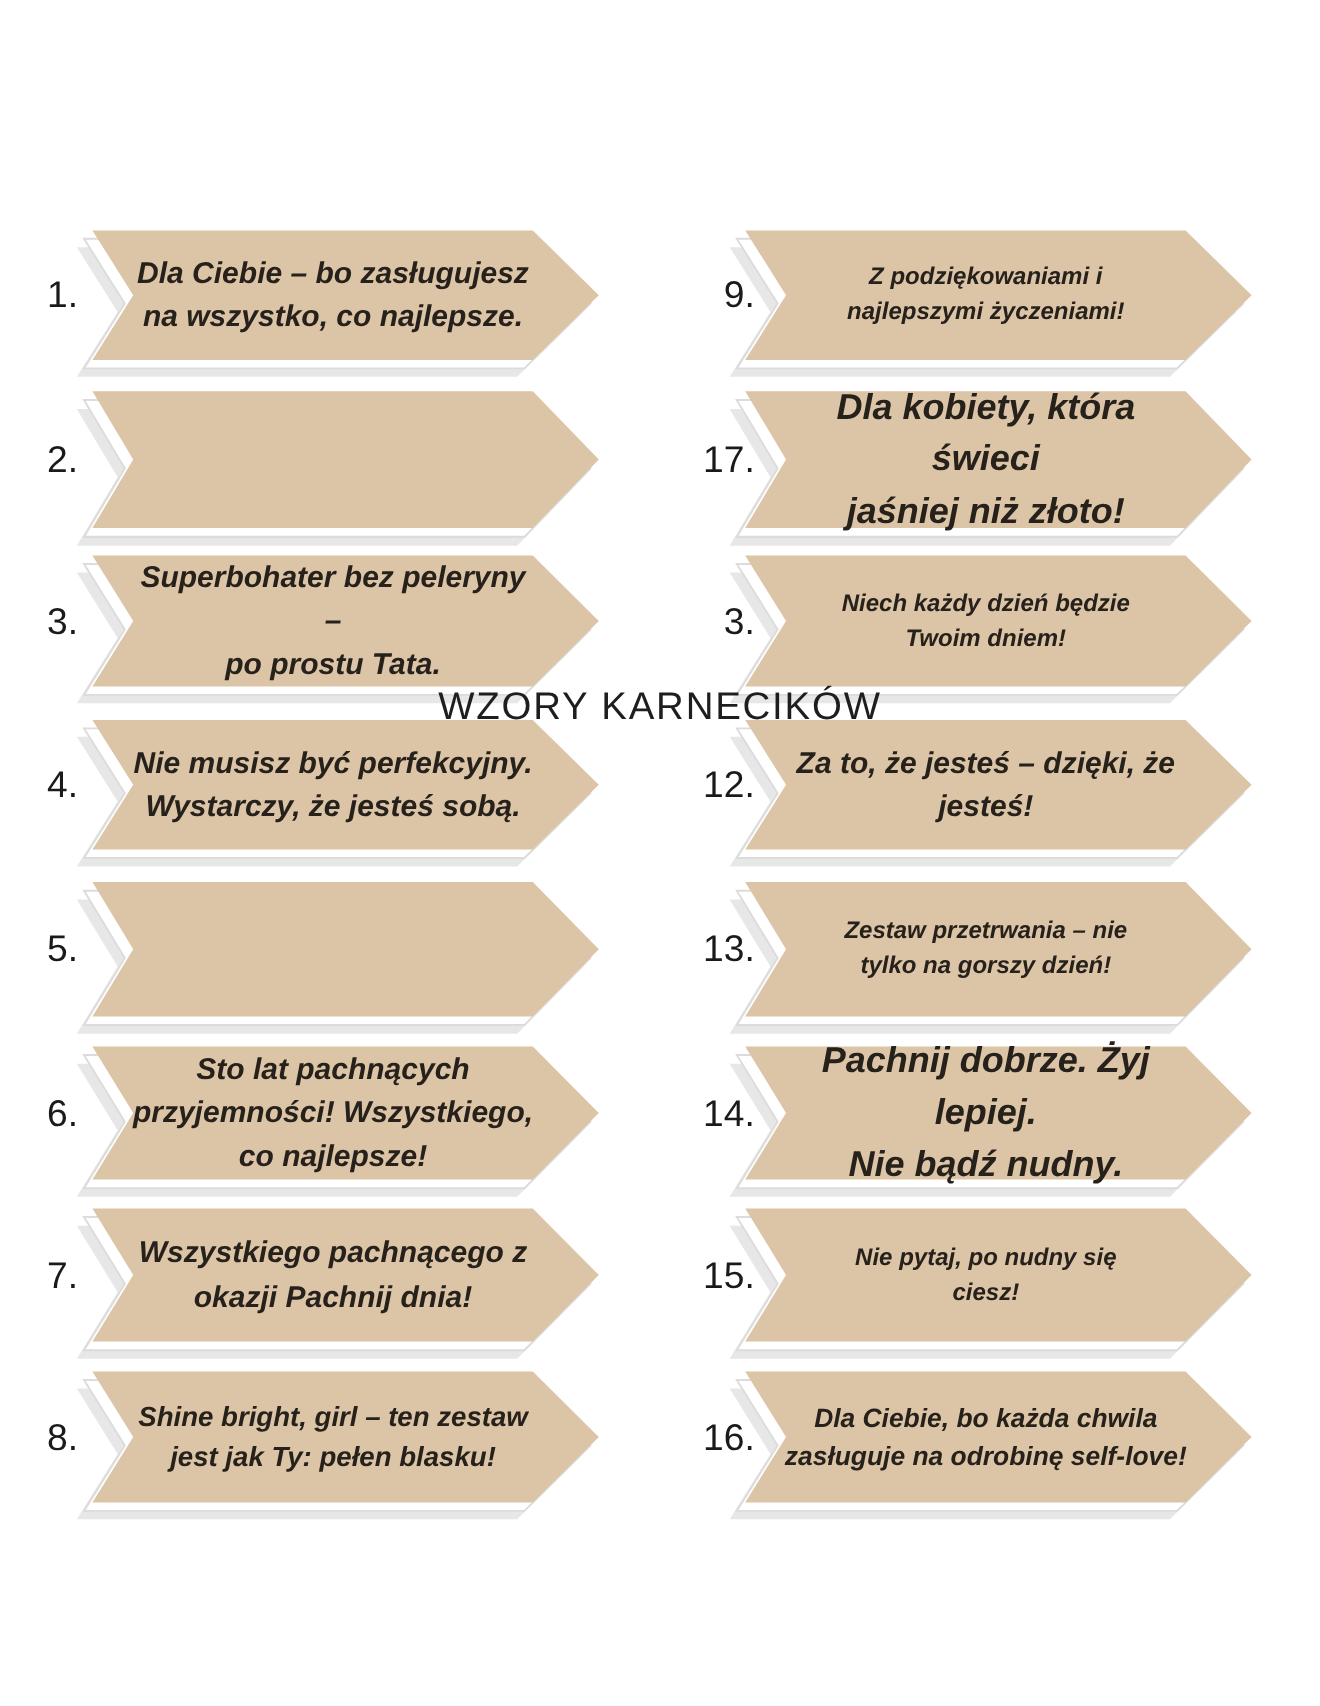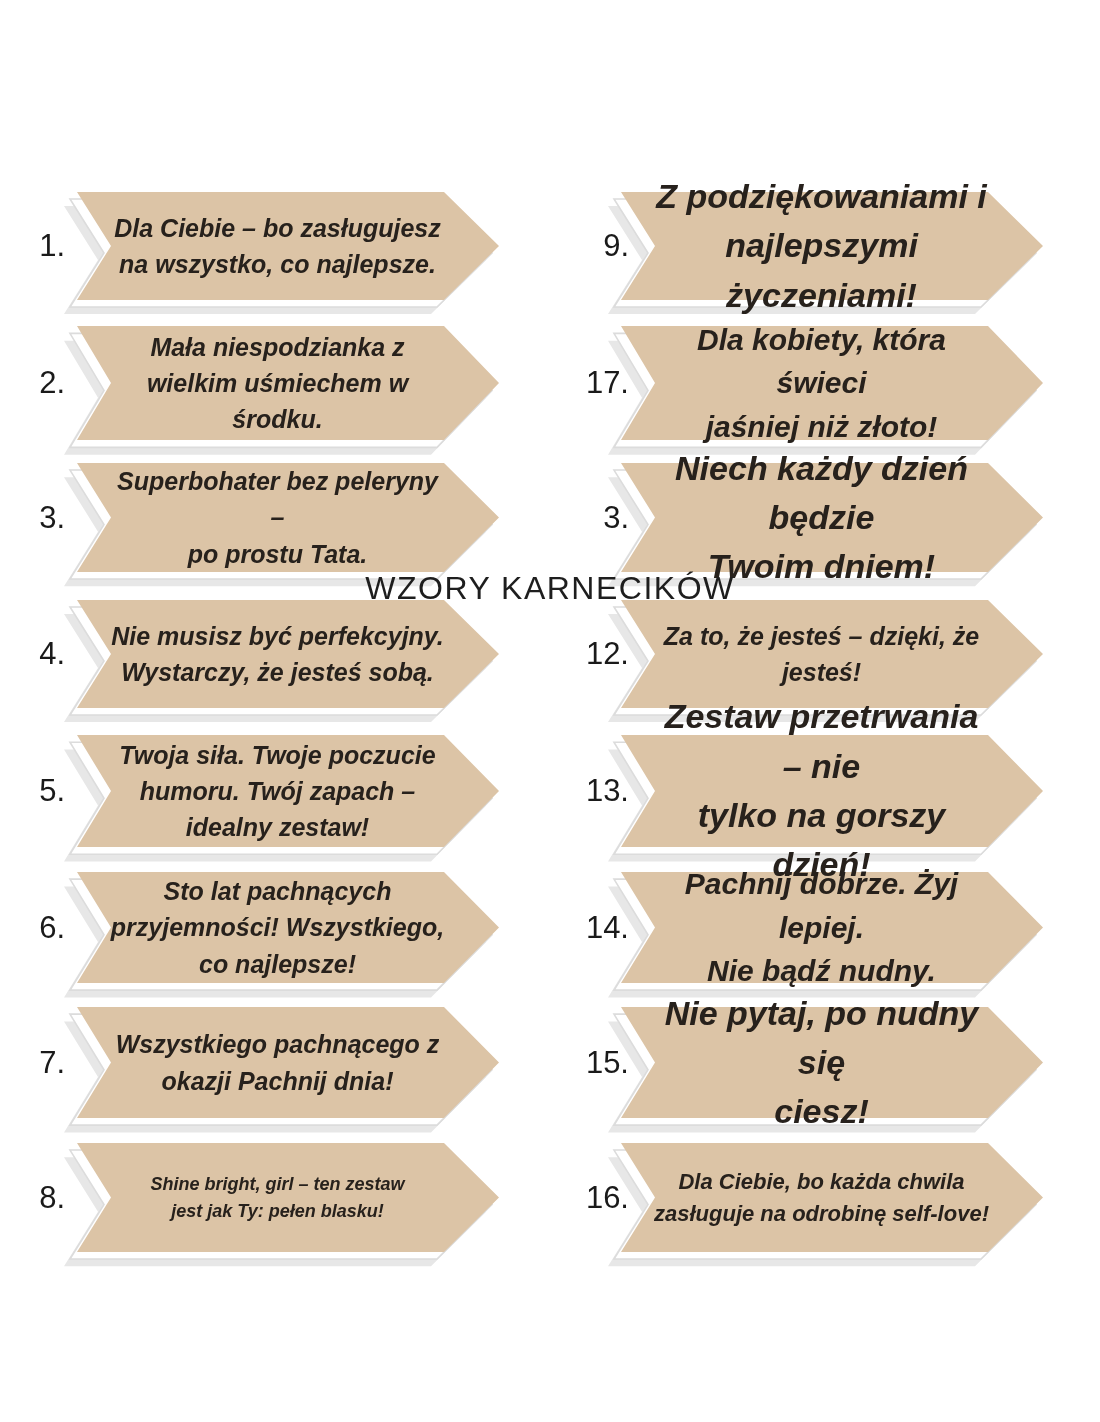--- a/index.html
+++ b/index.html
@@ -38,24 +38,24 @@
   .col-left .num{left:-56px;width:58px;}
   .col-right .num{left:-56px;width:78px;}
   .txt{
     position:absolute;left:44px;right:52px;top:0;height:100%;
     display:flex;align-items:center;justify-content:center;
     text-align:center;white-space:pre-line;
     font-family:Liberation Sans, sans-serif;font-style:italic;font-weight:700;
     color:#27211c;line-height:1.45;z-index:3;
   }
   .fs22 .txt{font-size:22px;}
-  .fs23 .txt{font-size:18px;}
+  .fs23 .txt{font-size:23px;}
   .fs25 .txt{font-size:25px;}
   .fs26 .txt{font-size:30px;}
-  .fs27 .txt{font-size:34px;}
+  .fs27 .txt{font-size:20px;}
 </style>
 </head>
 <body>
 
 <div class="sheet">
 
   <div class="title">WZORY KARNECIKÓW</div>
 
   <div class="item col-left r1 fs25">
     <svg class="arrow" viewBox="0 0 437 108" preserveAspectRatio="none" aria-hidden="true">
@@ -68,23 +68,20 @@
 na wszystko, co najlepsze.</div>
   </div>
 
   <div class="item col-left r2 fs25">
     <svg class="arrow" viewBox="0 0 437 108" preserveAspectRatio="none" aria-hidden="true">
       <polygon class="shadow-gray" points="1,14 368,14 423,68 368,122 1,122 35,68"></polygon>
       <polygon class="shadow-white" points="7,7 374,7 429,61 374,115 7,115 41,61"></polygon>
       <polygon class="main" points="14,0 381,0 436,54 381,108 14,108 48,54"></polygon>
     </svg>
     <span class="num">2.</span>
-    <div class="txt">Mała niespodzianka z
-wielkim uśmiechem w
-środku.</div>
   </div>
 
   <div class="item col-left r3 fs25">
     <svg class="arrow" viewBox="0 0 437 108" preserveAspectRatio="none" aria-hidden="true">
       <polygon class="shadow-gray" points="1,14 368,14 423,68 368,122 1,122 35,68"></polygon>
       <polygon class="shadow-white" points="7,7 374,7 429,61 374,115 7,115 41,61"></polygon>
       <polygon class="main" points="14,0 381,0 436,54 381,108 14,108 48,54"></polygon>
     </svg>
     <span class="num">3.</span>
     <div class="txt">Superbohater bez peleryny –
@@ -102,23 +99,20 @@
 Wystarczy, że jesteś sobą.</div>
   </div>
 
   <div class="item col-left r5 fs25">
     <svg class="arrow" viewBox="0 0 437 108" preserveAspectRatio="none" aria-hidden="true">
       <polygon class="shadow-gray" points="1,14 368,14 423,68 368,122 1,122 35,68"></polygon>
       <polygon class="shadow-white" points="7,7 374,7 429,61 374,115 7,115 41,61"></polygon>
       <polygon class="main" points="14,0 381,0 436,54 381,108 14,108 48,54"></polygon>
     </svg>
     <span class="num">5.</span>
-    <div class="txt">Twoja siła. Twoje poczucie
-humoru. Twój zapach –
-idealny zestaw!</div>
   </div>
 
   <div class="item col-left r6 fs25">
     <svg class="arrow" viewBox="0 0 437 108" preserveAspectRatio="none" aria-hidden="true">
       <polygon class="shadow-gray" points="1,14 368,14 423,68 368,122 1,122 35,68"></polygon>
       <polygon class="shadow-white" points="7,7 374,7 429,61 374,115 7,115 41,61"></polygon>
       <polygon class="main" points="14,0 381,0 436,54 381,108 14,108 48,54"></polygon>
     </svg>
     <span class="num">6.</span>
     <div class="txt">Sto lat pachnących

